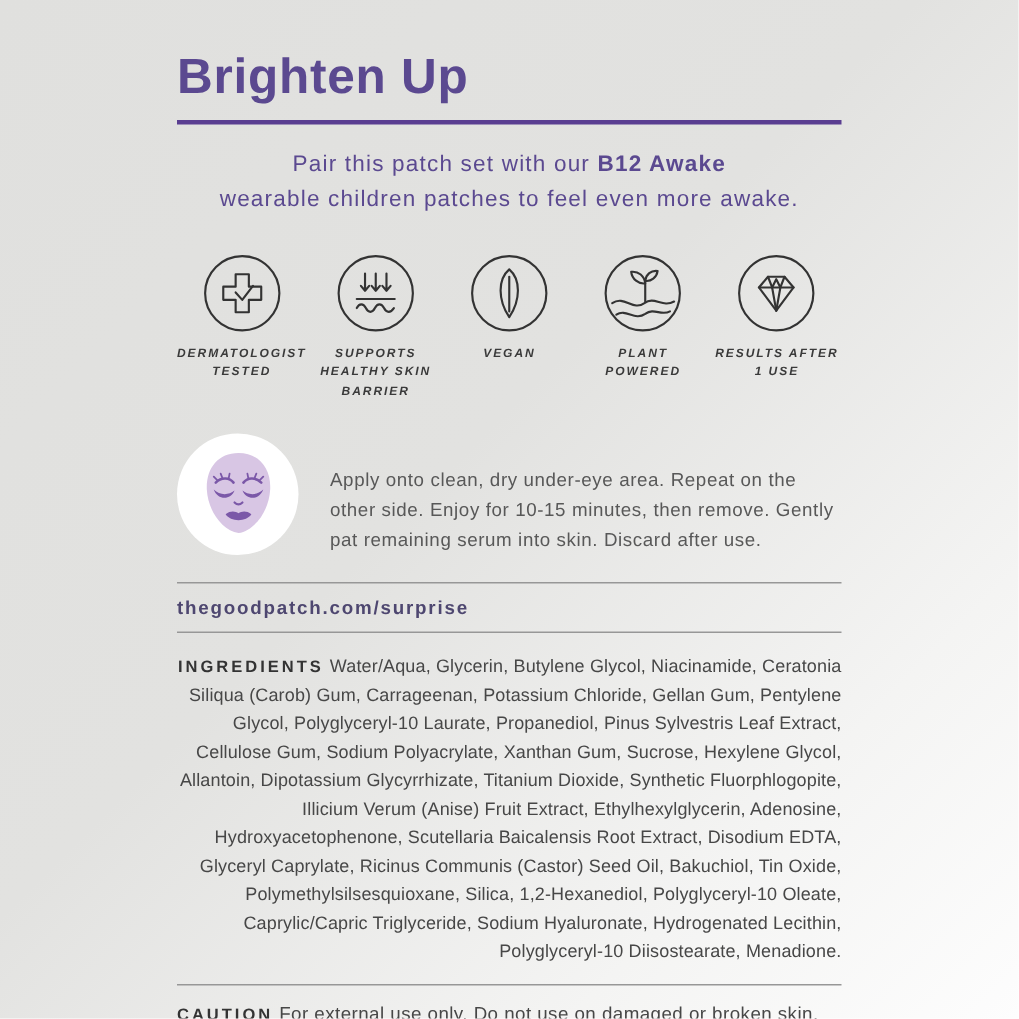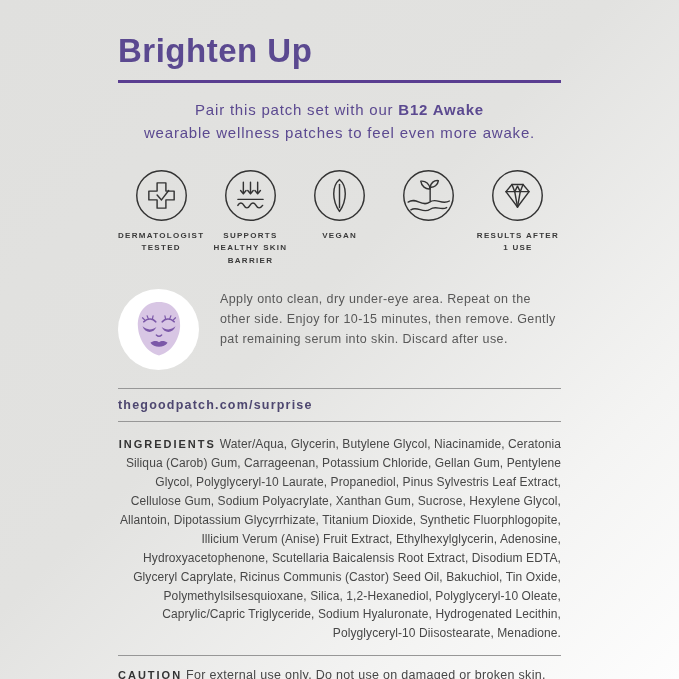--- a/index.html
+++ b/index.html
@@ -64,27 +64,28 @@
   }
   .badge svg{width:55px;height:55px;}
   .badge-label{
     margin-top:7px;
     font-size:8px;
     letter-spacing:1.3px;
     color:#3a3a3a;
     text-align:center;
     line-height:1.6;
     font-weight:600;
+    font-style:italic;
   }
   .icon-stroke{stroke:var(--icon_stroke);fill:none;stroke-width:2.6;stroke-linecap:round;stroke-linejoin:round;}
 
   .instructions{
     margin-top:21px;
     display:flex;
-    align-items:flex-start;
+    align-items:flex-end;
     gap:21px;
   }
   .face-circle{
     flex:0 0 81px;
     width:81px;height:81px;
     border-radius:50%;
     background:#ffffff;
     display:flex;align-items:center;justify-content:center;
   }
   .face-circle svg{width:66px;height:66px;}
@@ -136,21 +137,21 @@
 </style>
 </head>
 <body>
 
 <div class="label-panel">
   <div class="content">
 
     <div class="title">Brighten Up</div>
     <hr class="title-rule">
 
-    <div class="subtitle"><span>Pair this patch set with our </span><b>B12 Awake</b><br><span>wearable wellness patches to feel even more awake.</span></div>
+    <div class="subtitle"><span>Pair this patch set with our </span><b>B12 Awake</b><br><span>wearable children patches to feel even more awake.</span></div>
 
     <div class="badges">
 
       <div class="badge">
         <svg viewBox="0 0 100 100">
           <circle class="icon-stroke" cx="50" cy="50" r="45"></circle>
           <path class="icon-stroke" d="M42,27 h16 v15 h15 v16 h-15 v15 h-16 v-15 h-15 v-16 h15 z"></path>
           <path class="icon-stroke" d="M42,49 l8,9 l13,-17"></path>
         </svg>
         <div class="badge-label">DERMATOLOGIST TESTED</div>
@@ -179,20 +180,21 @@
 
       <div class="badge">
         <svg viewBox="0 0 100 100">
           <circle class="icon-stroke" cx="50" cy="50" r="45"></circle>
           <path class="icon-stroke" d="M53,60 C53,48 53,42 53,35"></path>
           <path class="icon-stroke" d="M53,38 C45,39 37,33 36,24 C45,23 52,29 53,38 Z"></path>
           <path class="icon-stroke" d="M53,35 C60,36 67,31 68,23 C60,22 54,27 53,35 Z"></path>
           <path class="icon-stroke" d="M13,62 C28,52 38,72 52,62 C64,53 74,68 88,60"></path>
           <path class="icon-stroke" d="M18,76 C30,68 40,84 53,75 C64,67 72,78 83,72"></path>
         </svg>
+        <div class="badge-label">PLANT POWERED</div>
       </div>
 
       <div class="badge">
         <svg viewBox="0 0 100 100">
           <circle class="icon-stroke" cx="50" cy="50" r="45"></circle>
           <path class="icon-stroke" d="M40,30 H60 L71,43 L50,71 L29,43 Z"></path>
           <path class="icon-stroke" d="M29,43 H71"></path>
           <path class="icon-stroke" d="M40,30 L45,43 L50,71"></path>
           <path class="icon-stroke" d="M60,30 L55,43 L50,71"></path>
           <path class="icon-stroke" d="M45,43 L50,33 L55,43"></path>

